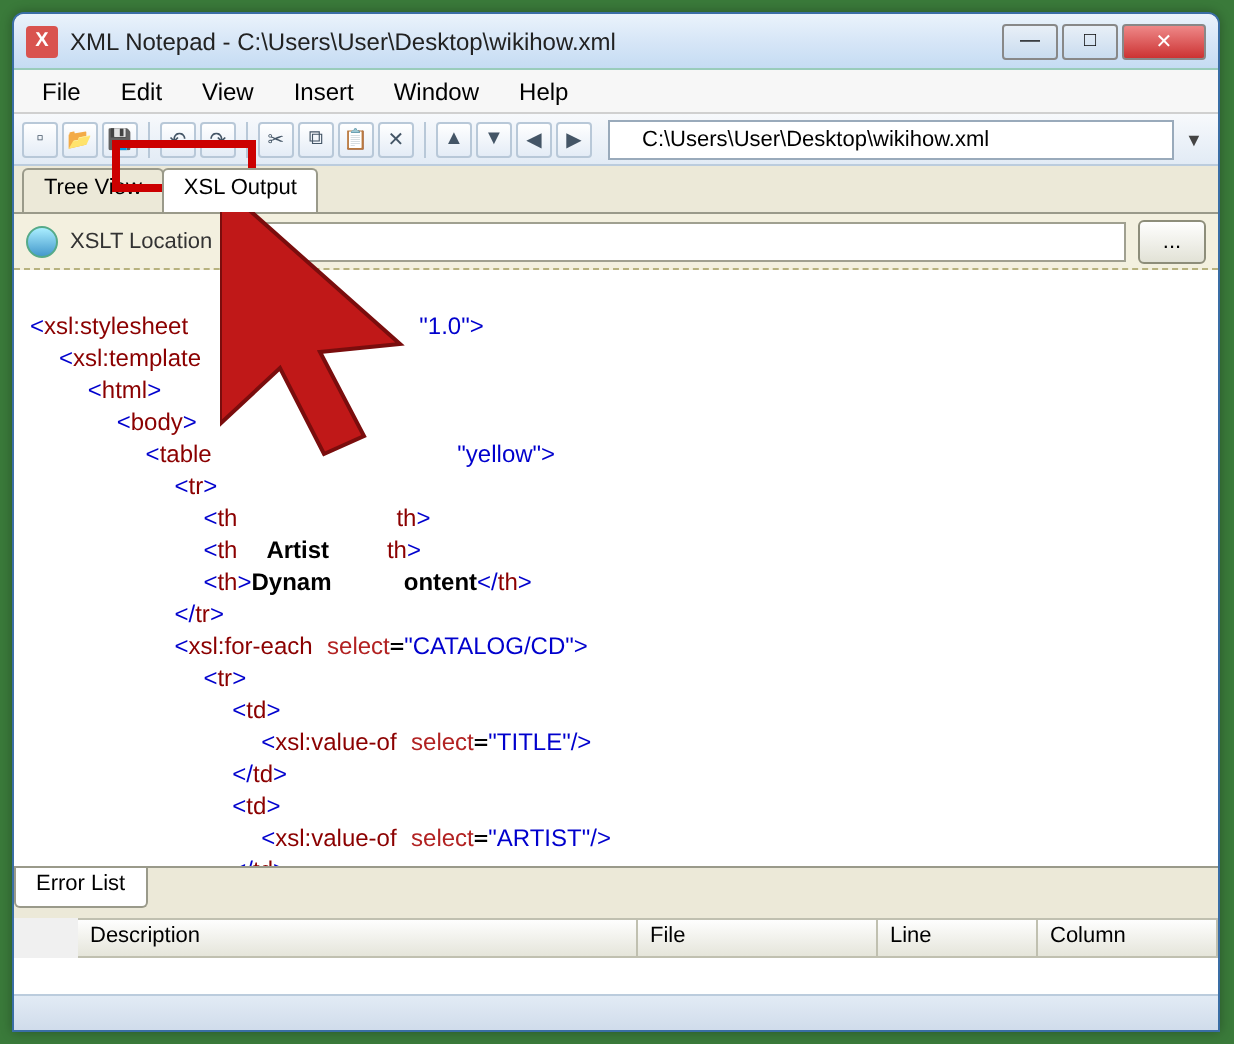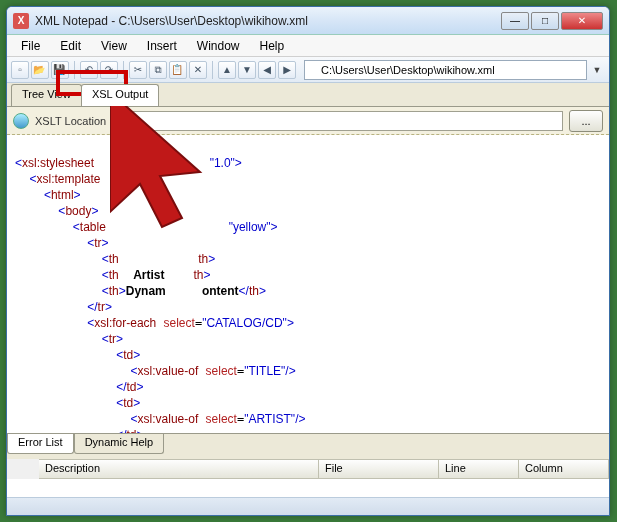--- a/index.html
+++ b/index.html
@@ -119,21 +119,20 @@
               <span class="c-punc">&lt;/</span><span class="c-tag">td</span><span class="c-punc">&gt;</span>
               
                  =
               
             
           
   </div>
 
   <div class="bottom-tabs">
     <div class="btab">Error List</div>
-    <div class="btab inactive">Dynamic Help</div>
   </div>
   <div class="grid-head">
     <div class="gh0">Description</div>
     <div class="gh1">File</div>
     <div class="gh2">Line</div>
     <div class="gh3">Column</div>
   </div>
   <div class="grid-body"></div>
   <div class="status"></div>
 </div>

